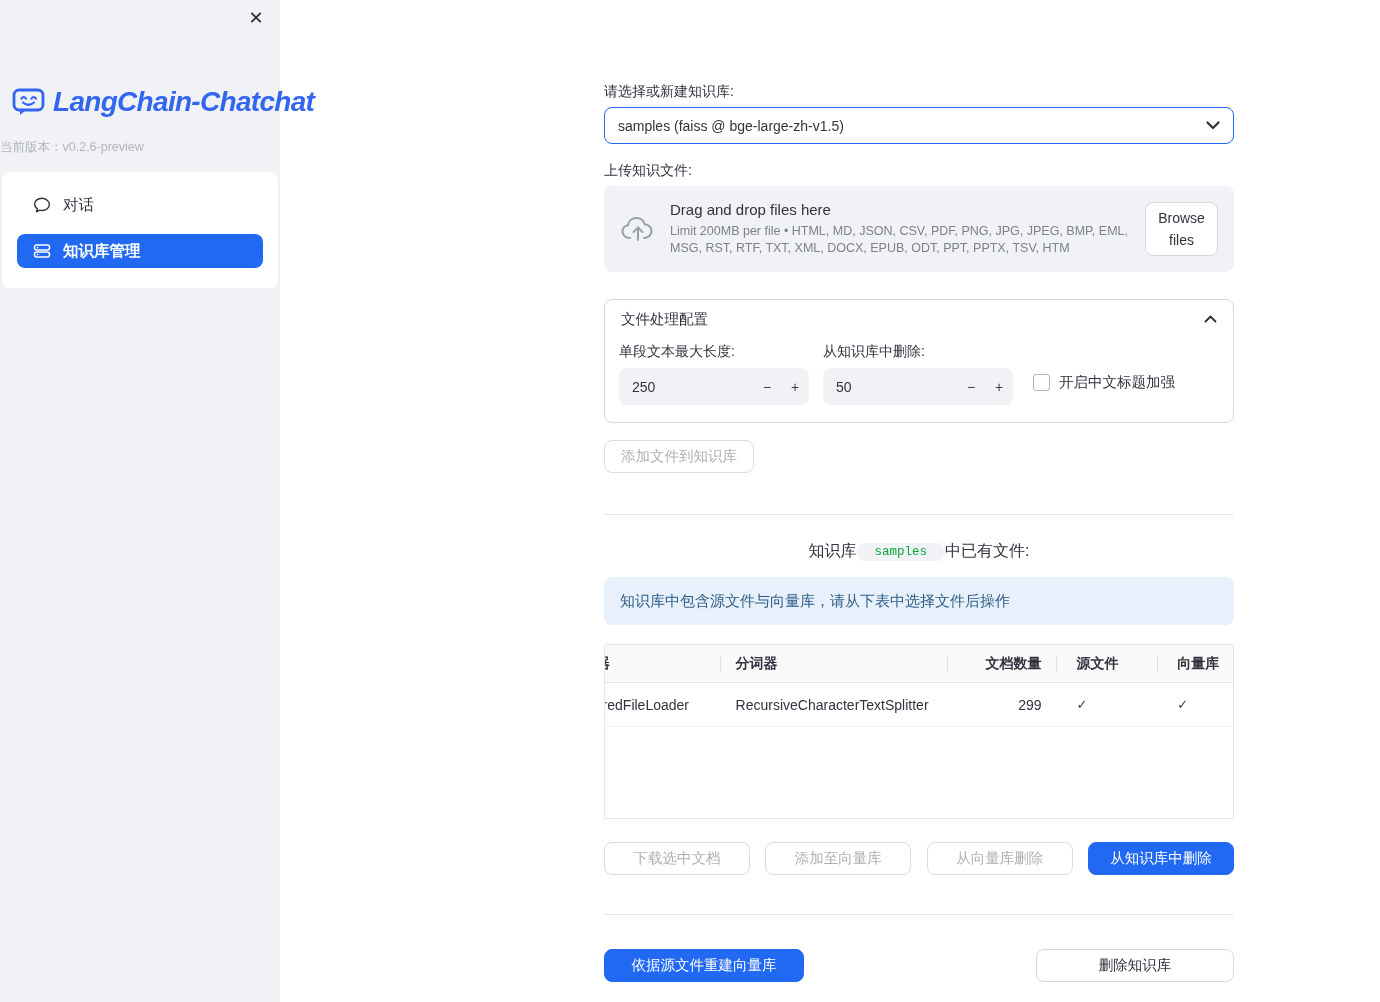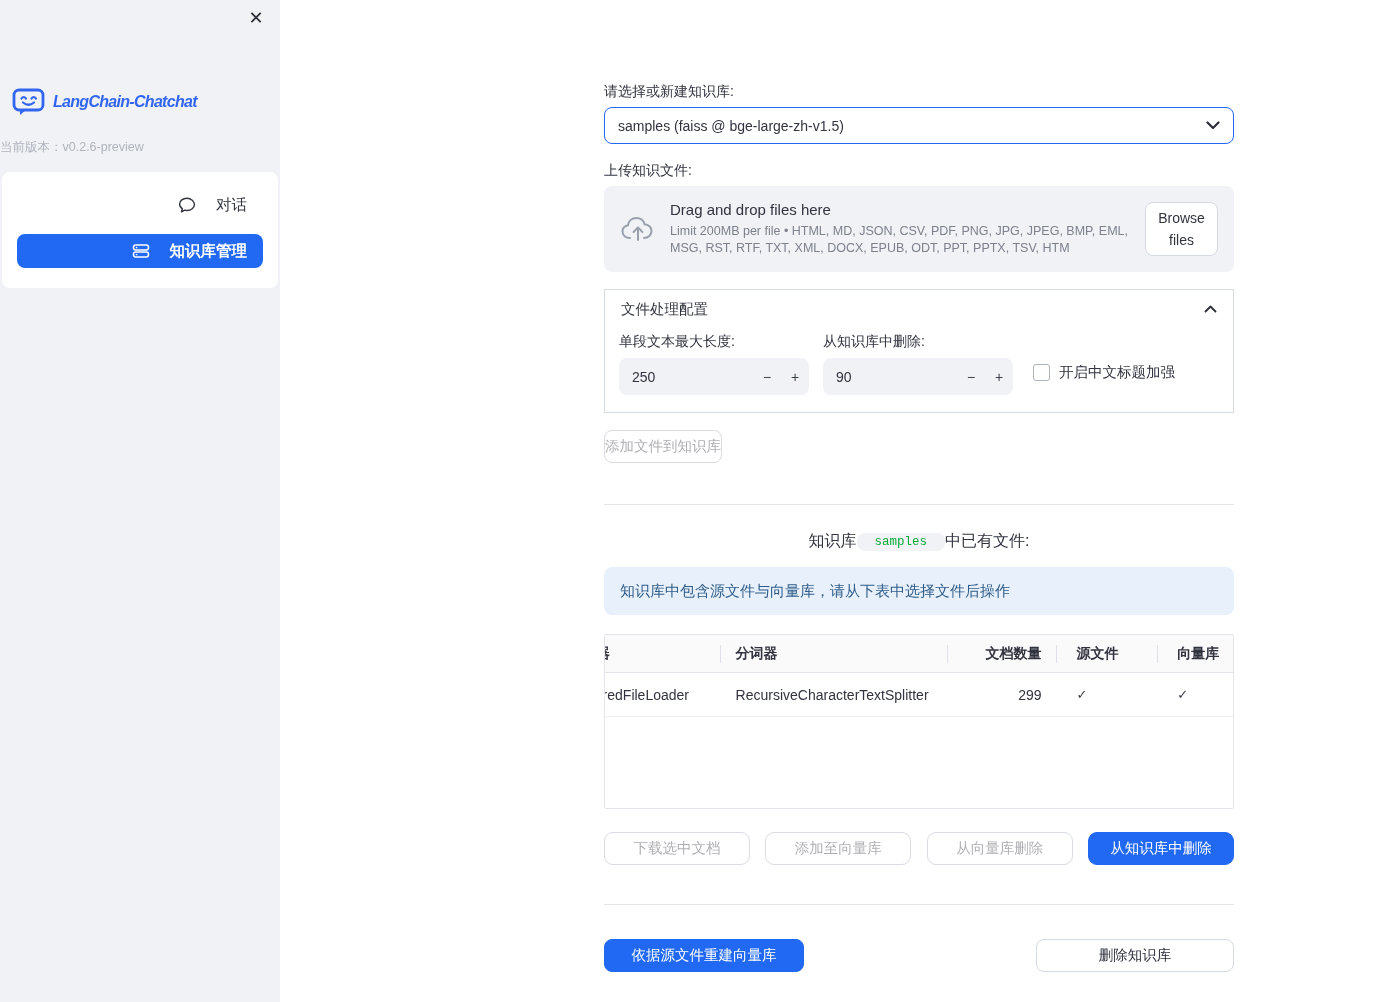--- a/index.html
+++ b/index.html
@@ -20,67 +20,67 @@
   *{margin:0;padding:0;box-sizing:border-box;}
   body{font-family:"Liberation Sans","DejaVu Sans",sans-serif;color:var(--text);background:#fff;}
   .page{position:relative;width:1380px;height:1002px;background:#fff;overflow:hidden;}
 
   
   .sidebar{position:absolute;left:0;top:0;width:280px;height:100%;background:var(--sidebar-bg);}
   .close-btn{position:absolute;top:6px;right:12px;font-size:18px;color:#2c2f38;cursor:pointer;
     width:24px;height:24px;display:flex;align-items:center;justify-content:center;}
   .logo-row{display:flex;align-items:center;gap:7px;margin:86px 12px 0 12px;}
   .logo-mark{flex:0 0 auto;}
-  .logo-text{color:var(--logo-blue);font-size:16px;font-weight:700;font-style:italic;letter-spacing:-0.7px;white-space:nowrap;}
+  .logo-text{color:var(--logo-blue);font-size:28px;font-weight:700;font-style:italic;letter-spacing:-0.7px;white-space:nowrap;}
   .version-row{margin:21px 15px 0 0;font-size:12.5px;color:var(--faint);}
   .nav-card{background:#fff;border-radius:8px;margin:16px 2px 0 2px;padding:16px 15px 20px 15px;
     display:flex;flex-direction:column;gap:12px;}
-  .nav-item{display:flex;align-items:center;gap:20px;height:34px;border-radius:8px;padding:0 16px;
-    font-size:15.5px;cursor:pointer;color:var(--text);justify-content:flex-end;}
+  .nav-item{display:flex;align-items:center;gap:12px;height:34px;border-radius:8px;padding:0 16px;
+    font-size:15.5px;cursor:pointer;color:var(--text);}
   .nav-item.selected{background:var(--primary);color:#fff;font-weight:700;}
   .nav-item .nv-icon{display:flex;align-items:center;}
 
   
   .content{position:absolute;left:604px;top:0;width:630px;padding-top:83px;}
   .field-label{font-size:14px;color:var(--text);margin-bottom:6px;}
   .selectbox{height:37px;border:1px solid var(--primary);border-radius:8px;background:#fff;
     display:flex;align-items:center;padding:0 13px;cursor:pointer;}
   .selectbox .sel-value{flex:1;font-size:14px;color:var(--text);}
   .upload-label{margin-top:18px;}
   .uploader{margin-top:4px;height:86px;background:var(--input-bg);border-radius:8px;
     display:flex;align-items:center;padding:16px 16px;gap:14px;}
   .cloud{flex:0 0 auto;}
   .up-text{flex:1;min-width:0;}
   .up-title{font-size:15px;color:var(--text);margin-bottom:5px;}
   .up-limit{font-size:12.5px;color:var(--muted);line-height:1.35;max-width:476px;}
   .browse-btn{flex:0 0 auto;width:73px;min-height:54px;background:#fff;border:1px solid var(--border);
     border-radius:8px;font-size:14px;color:var(--text);display:flex;align-items:center;justify-content:center;
     text-align:center;line-height:1.6;cursor:pointer;padding:4px 6px;}
 
-  .expander{margin-top:17px;border:1px solid var(--border);border-radius:0;background:#fff;}
+  .expander{margin-top:27px;border:1px solid var(--border);border-radius:8px;background:#fff;}
   .exp-header{height:38px;display:flex;align-items:center;justify-content:space-between;
     padding:0 16px;cursor:pointer;}
   .exp-title{font-size:14.5px;color:var(--text);}
   .exp-body{display:flex;align-items:flex-start;padding:5px 14px 17px 14px;}
   .num-group{width:190px;}
   .num-group + .num-group{margin-left:14px;}
   .num-label{font-size:14px;margin-bottom:7px;}
   .num-input{height:37px;background:var(--input-bg);border-radius:8px;display:flex;align-items:center;}
   .num-value{flex:1;padding-left:13px;font-size:14px;color:var(--text);}
   .step-btn{width:28px;height:100%;display:flex;align-items:center;justify-content:center;
     font-size:14px;color:#3b3f48;cursor:pointer;background:transparent;border:none;}
   .chk-wrap{display:flex;align-items:center;gap:9px;margin-left:20px;margin-top:30px;cursor:pointer;}
   .chk-box{width:17px;height:17px;border:1.6px solid #aeb3bd;border-radius:3px;background:#fff;}
   .chk-label{font-size:14.5px;color:var(--text);}
 
   .btn{display:inline-flex;align-items:center;justify-content:center;height:33px;border-radius:8px;
     font-size:14.5px;font-family:inherit;cursor:pointer;background:#fff;border:1px solid var(--border);color:var(--text);}
   .btn.disabled{color:rgba(49,51,63,.4);border-color:#d9dce3;cursor:default;}
   .btn.primary{background:var(--primary);border:1px solid var(--primary);color:#fff;}
-  .add-btn{margin-top:17px;padding:0 0;}
+  .add-btn{margin-top:17px;padding:0 16px;}
 
   .hr{border:none;border-top:1px solid var(--divider);height:0;width:100%;}
   .hr1{margin-top:41px;}
   .heading-row{margin-top:26px;font-size:16px;color:var(--text);display:flex;align-items:center;justify-content:center;}
   .code-chip{font-family:"Liberation Mono","DejaVu Sans Mono",monospace;font-size:12.5px;
     color:var(--code-green);background:var(--input-bg);border-radius:8px;padding:2px 18px;}
   .info-box{margin-top:15px;height:48px;background:var(--info-bg);border-radius:8px;
     display:flex;align-items:center;padding:0 16px;font-size:15px;color:var(--info-text);}
 
   .tbl{margin-top:19px;height:175px;border:1px solid var(--tbl-border);border-radius:2px;background:#fff;overflow:hidden;}
@@ -92,21 +92,21 @@
   .c1{width:115px;}
   .c2{width:228px;padding-left:16px;}
   .c3{width:110px;justify-content:flex-end;padding-right:15px;}
   .c4{width:101px;padding-left:20px;}
   .c5{width:76px;padding-left:20px;}
   .clipL{overflow:hidden;display:flex;justify-content:flex-end;}
   .clipL span{white-space:nowrap;}
   .check{font-size:13px;color:#3b3f48;}
 
   .actions-row{margin-top:23px;display:flex;justify-content:space-between;}
-  .actions-row .btn{width:146px;border-radius:9px;}
+  .actions-row .btn{width:146px;}
   .hr2{margin-top:39px;}
   .bottom-row{margin-top:34px;display:flex;justify-content:space-between;}
   .rebuild-btn{width:200px;}
   .delete-kb-btn{width:198px;}
 
   svg{display:block;}
 </style>
 </head>
 <body>
 
@@ -198,21 +198,21 @@
           <div class="num-label">单段文本最大长度:</div>
           <div class="num-input">
             <span class="num-value">250</span>
             <button class="step-btn">−</button>
             <button class="step-btn">+</button>
           </div>
         </div>
         <div class="num-group">
           <div class="num-label">从知识库中删除:</div>
           <div class="num-input">
-            <span class="num-value">90</span>
+            <span class="num-value">50</span>
             <button class="step-btn">−</button>
             <button class="step-btn">+</button>
           </div>
         </div>
         <div class="chk-wrap">
           <span class="chk-box"></span>
           <span class="chk-label">开启中文标题加强</span>
         </div>
       </div>
     </section>

